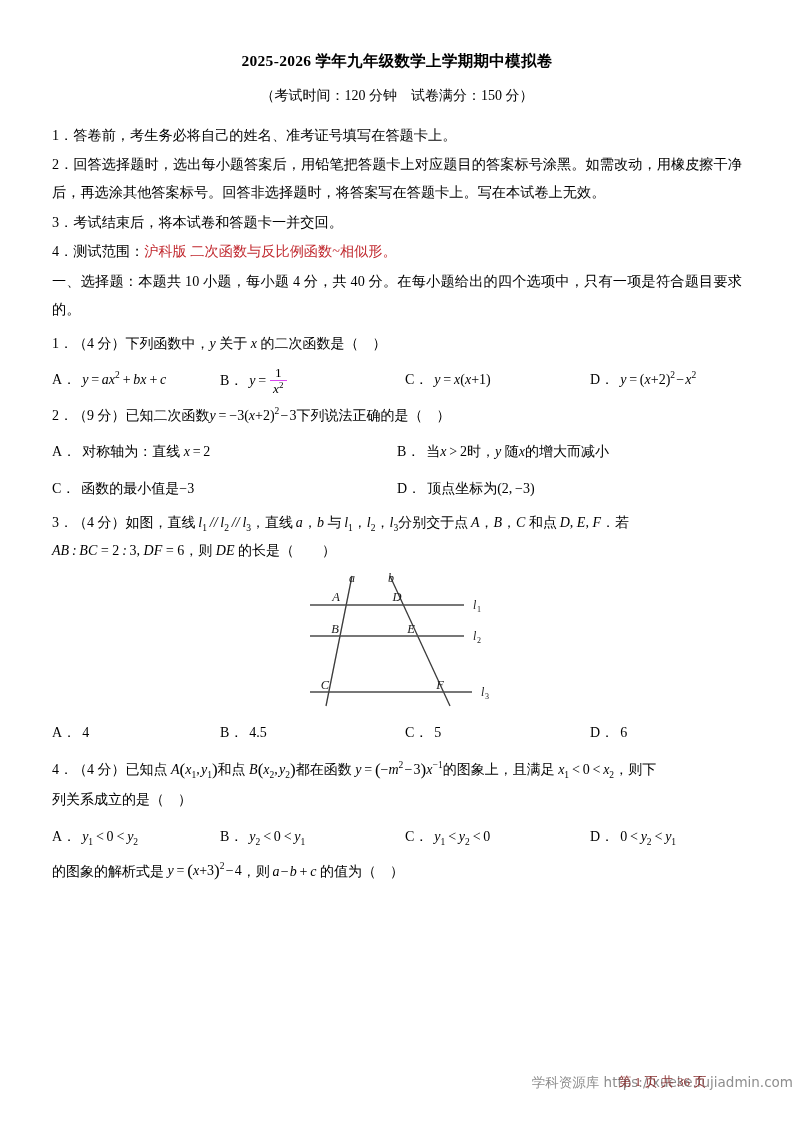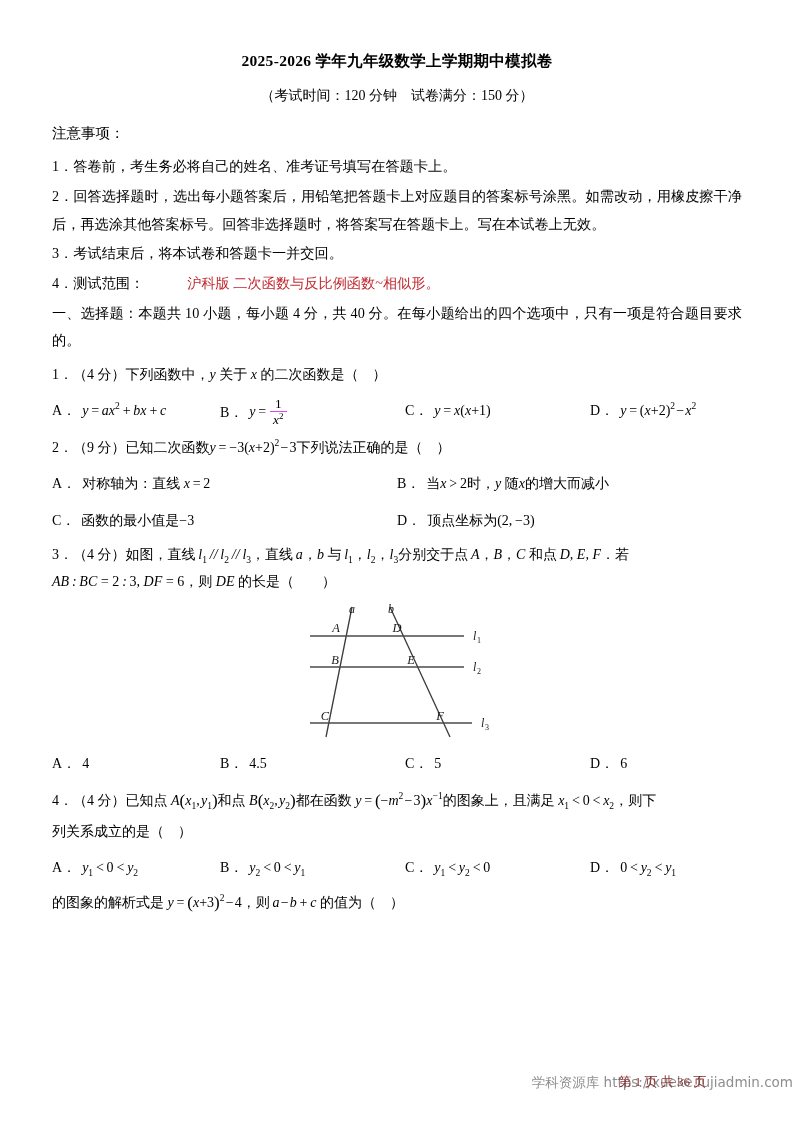--- a/index.html
+++ b/index.html
@@ -59,21 +59,21 @@
     margin: 0 0 9px 0;
     line-height: 1.55;
   }
   .para {
     font-size: 14.2px;
     line-height: 1.95;
     margin: 0 0 2px 0;
     text-align: justify;
     text-justify: inter-ideograph;
   }
-  .red { color: #c0272d; margin-left: 43px; }
+  .red { color: #c0272d; }
 
   .q-text {
     font-size: 14px;
     line-height: 1.95;
     margin: 6px 0 0 0;
     text-align: justify;
     text-justify: inter-ideograph;
   }
   .q-text.cont { margin-top: 0; }
 
@@ -161,21 +161,20 @@
 </style>
 </head>
 <body>
 
 <div class="page">
   <div class="content">
 
     <div class="doc-title">2025-2026 学年九年级数学上学期期中模拟卷</div>
     <div class="doc-subtitle">（考试时间：120 分钟　试卷满分：150 分）</div>
 
-    <div class="notice-label">注意事项：</div>
     <div class="para">1．答卷前，考生务必将自己的姓名、准考证号填写在答题卡上。</div>
     <div class="para">2．回答选择题时，选出每小题答案后，用铅笔把答题卡上对应题目的答案标号涂黑。如需改动，用橡皮擦干净后，再选涂其他答案标号。回答非选择题时，将答案写在答题卡上。写在本试卷上无效。</div>
     <div class="para">3．考试结束后，将本试卷和答题卡一并交回。</div>
     <div class="para"><span>4．测试范围：</span><span class="red">沪科版  二次函数与反比例函数~相似形。</span></div>
 
     <div class="para">一、选择题：本题共 10 小题，每小题 4 分，共 40 分。在每小题给出的四个选项中，只有一项是符合题目要求的。</div>
 
     <div class="q-text"><span>1．（4 分）下列函数中，</span><span class="m">y</span><span> 关于 </span><span class="m">x</span><span> 的二次函数是（　）</span></div>
 
     <div class="options">

